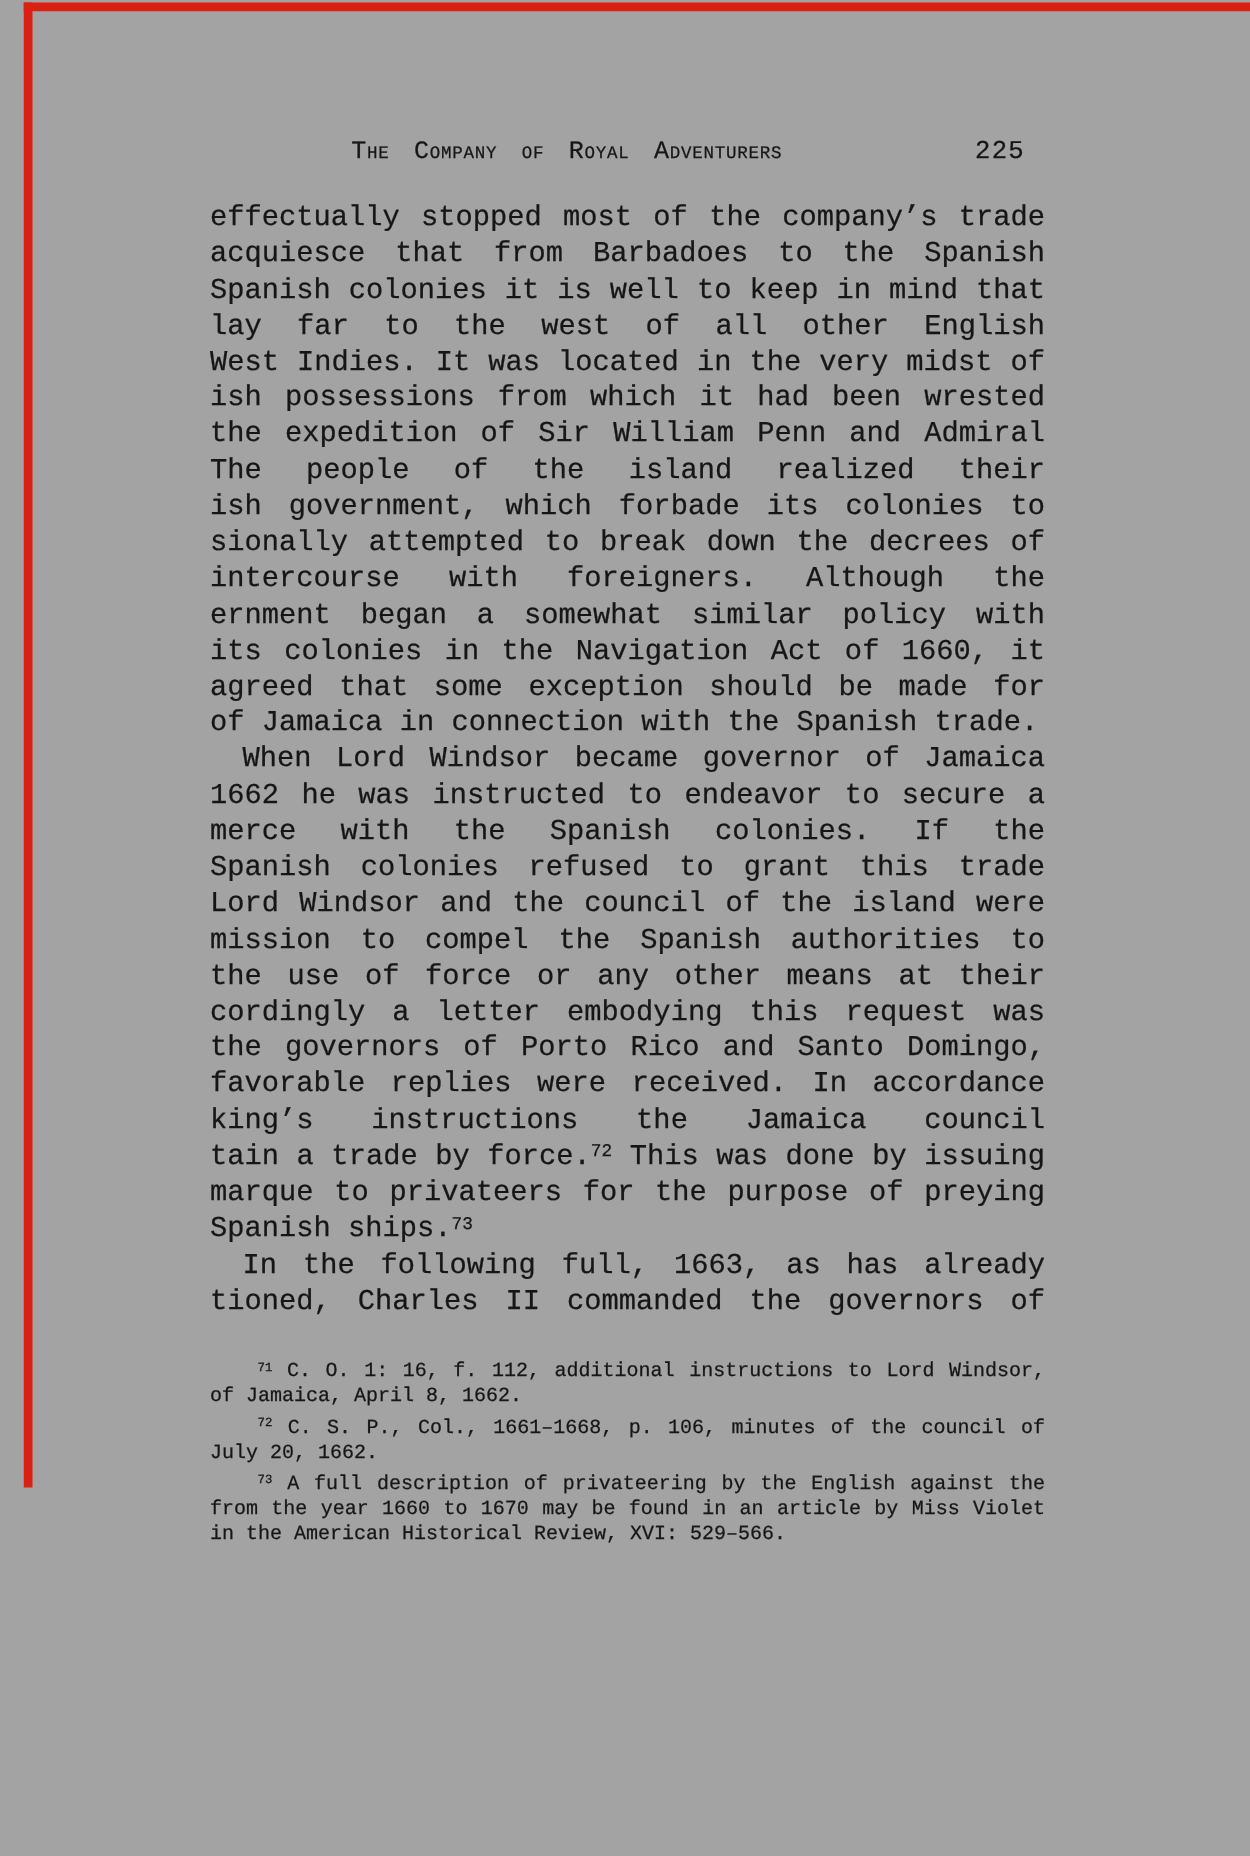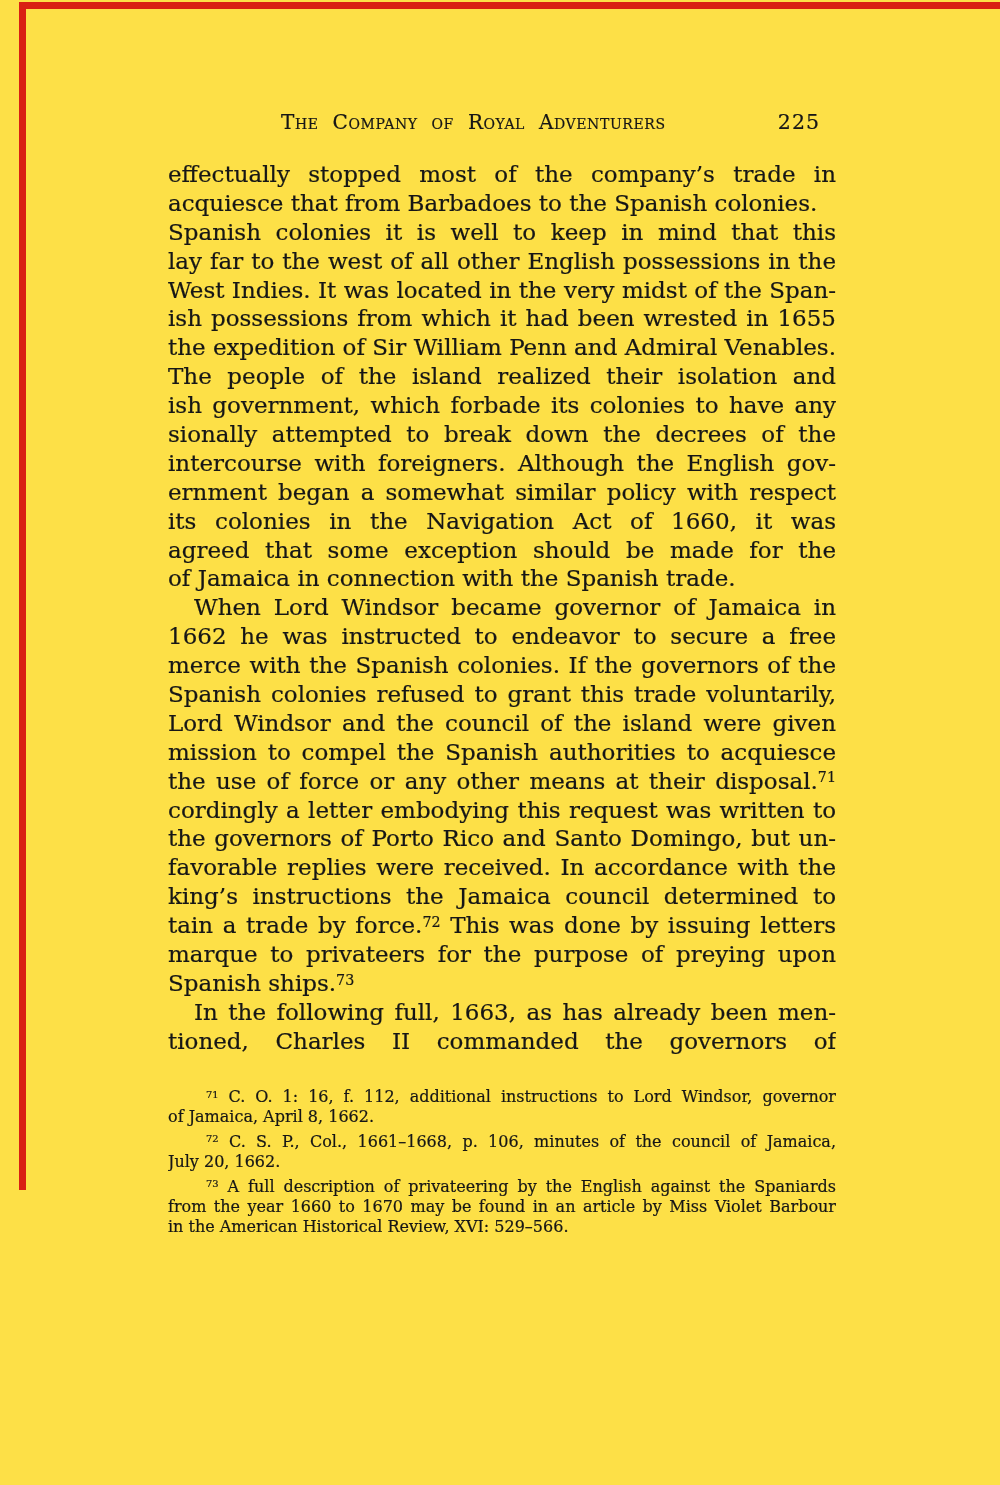--- a/index.html
+++ b/index.html
@@ -84,21 +84,21 @@
     font-size: 0.62em;
     line-height: 0;
     vertical-align: baseline;
     position: relative;
     top: -0.45em;
   }
 </style>
 </head>
 <body>
 
-<div class="page" style="background: #fde047; color: rgb(22, 22, 22);">
+<div class="page" style="background: #a3a3a3; color: rgb(22, 22, 22); font-family: Liberation Mono, monospace;">
   <div class="edge edge-top" style="background: rgb(217, 32, 19);"></div>
   <div class="edge edge-left" style="background: rgb(217, 32, 19);"></div>
 
   <header class="running-head">
     <span class="head-title">The Company of Royal Adventurers</span>
     <span class="page-num">225</span>
   </header>
 
   <main class="body-text" id="body-text">
       <div>

